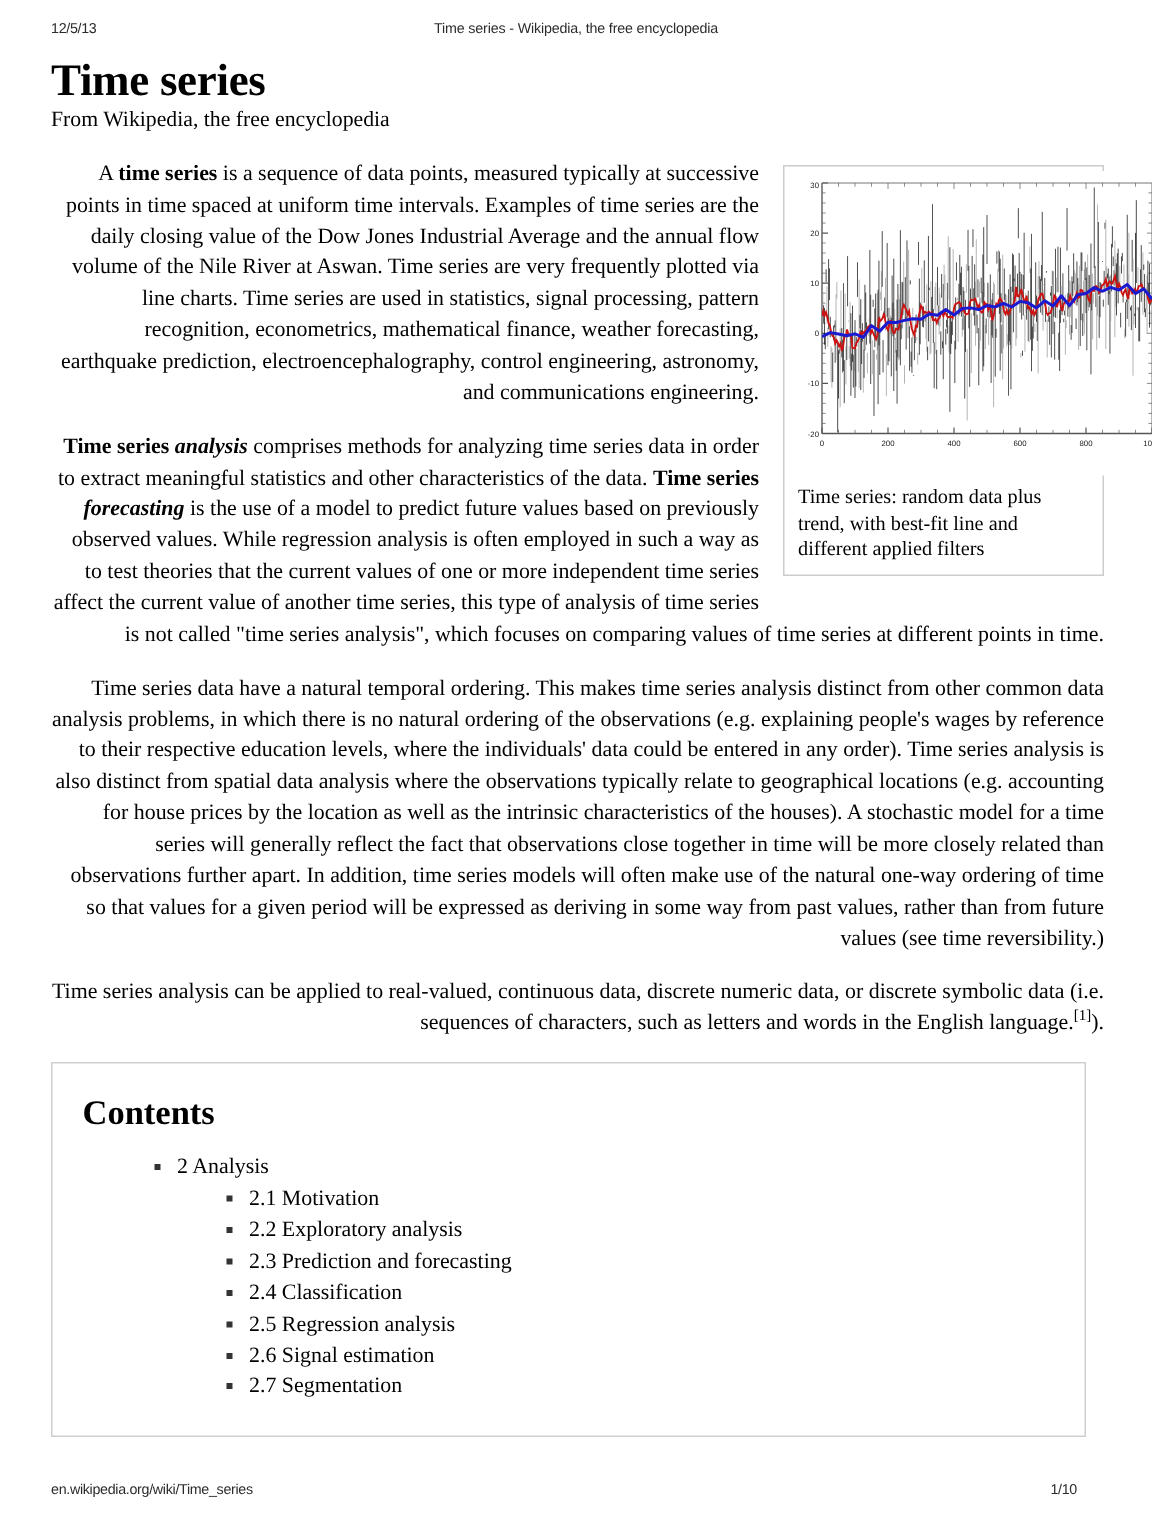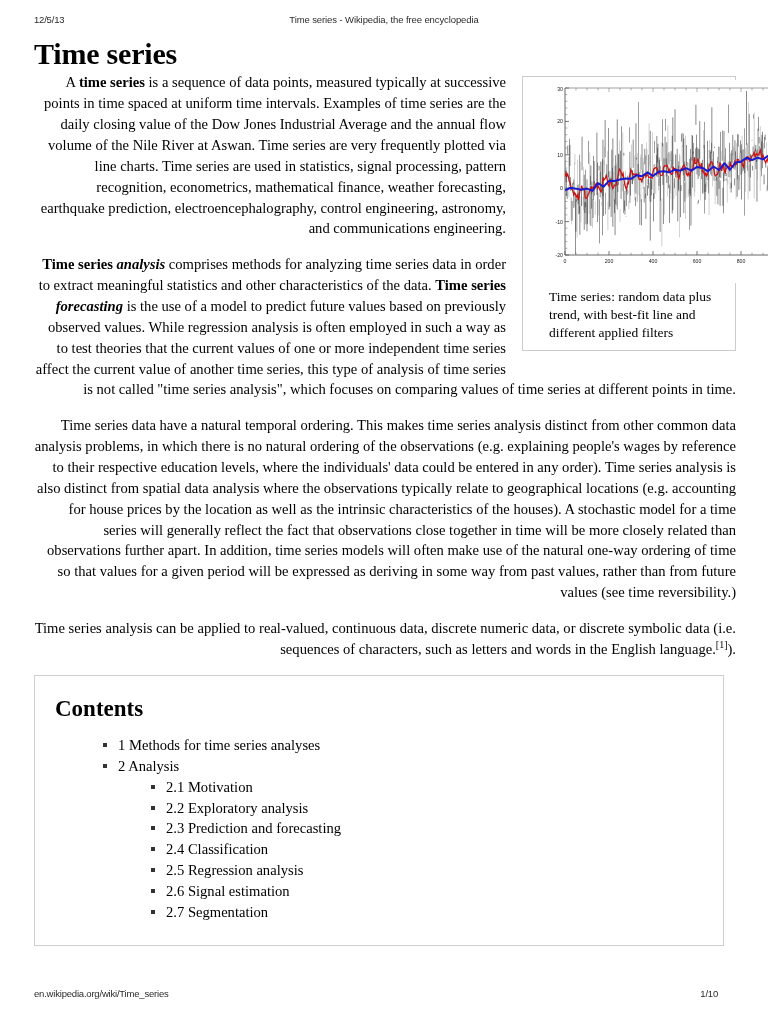--- a/index.html
+++ b/index.html
@@ -59,21 +59,21 @@
     line-height: 1.2;
   }
 
   
   .figure {
     float: right;
     width: 214px;
     margin: 4px 0 8px 16px;
     border: 1px solid #cccccc;
     background: #ffffff;
-    padding: 3px 3px 2px 20px;
+    padding: 3px 3px 2px 3px;
   }
   .figure-plot {
     width: 254px;
     height: 203px;
     background: #ffffff;
     position: relative;
     overflow: hidden;
   }
   .figure-plot svg { display: block; }
   .figure-caption {
@@ -139,20 +139,21 @@
 <body>
 
 <div class="print-header">
   <span class="ph-left">12/5/13</span>
   <span class="ph-mid">Time series - Wikipedia, the free encyclopedia</span>
 </div>
 
 <div class="page">
 
   <h1 class="page-title">Time series</h1>
+  <div class="subtitle">From Wikipedia, the free encyclopedia</div>
 
   <div class="figure">
     <div class="figure-plot">
       <svg width="254" height="203" viewBox="0 0 254 203">
         <defs>
           <clipPath id="plotclip">
               <rect x="22" y="8" width="220" height="167"></rect>
             </clipPath>
         </defs>
         <rect x="0" y="0" width="254" height="203" fill="#ffffff"></rect>
@@ -690,21 +691,20 @@
 
   <p class="body"><b>Time series </b><span class="bi">analysis</span><span> comprises methods for analyzing time series data in order to extract meaningful statistics and other characteristics of the data. </span><b>Time series </b><span class="bi">forecasting</span><span> is the use of a model to predict future values based on previously observed values. While regression analysis is often employed in such a way as to test theories that the current values of one or more independent time series affect the current value of another time series, this type of analysis of time series is not called "time series analysis", which focuses on comparing values of time series at different points in time.</span></p>
 
   <p class="body">Time series data have a natural temporal ordering. This makes time series analysis distinct from other common data analysis problems, in which there is no natural ordering of the observations (e.g. explaining people's wages by reference to their respective education levels, where the individuals' data could be entered in any order). Time series analysis is also distinct from spatial data analysis where the observations typically relate to geographical locations (e.g. accounting for house prices by the location as well as the intrinsic characteristics of the houses). A stochastic model for a time series will generally reflect the fact that observations close together in time will be more closely related than observations further apart. In addition, time series models will often make use of the natural one-way ordering of time so that values for a given period will be expressed as deriving in some way from past values, rather than from future values (see time reversibility.)</p>
 
   <p class="body"><span>Time series analysis can be applied to real-valued, continuous data, discrete numeric data, or discrete symbolic data (i.e. sequences of characters, such as letters and words in the English language.</span><sup class="ref">[1]</sup><span>).</span></p>
 
   <div class="toc">
     <h2>Contents</h2>
     <ul class="toc-l1">
-      <li><a class="toc-link" href="#">1 Methods for time series analyses</a></li>
       <li><a class="toc-link" href="#">2 Analysis</a>
         <ul class="toc-l2">
           <li><a class="toc-link" href="#">2.1 Motivation</a></li>
           <li><a class="toc-link" href="#">2.2 Exploratory analysis</a></li>
           <li><a class="toc-link" href="#">2.3 Prediction and forecasting</a></li>
           <li><a class="toc-link" href="#">2.4 Classification</a></li>
           <li><a class="toc-link" href="#">2.5 Regression analysis</a></li>
           <li><a class="toc-link" href="#">2.6 Signal estimation</a></li>
           <li><a class="toc-link" href="#">2.7 Segmentation</a></li>
         </ul>

